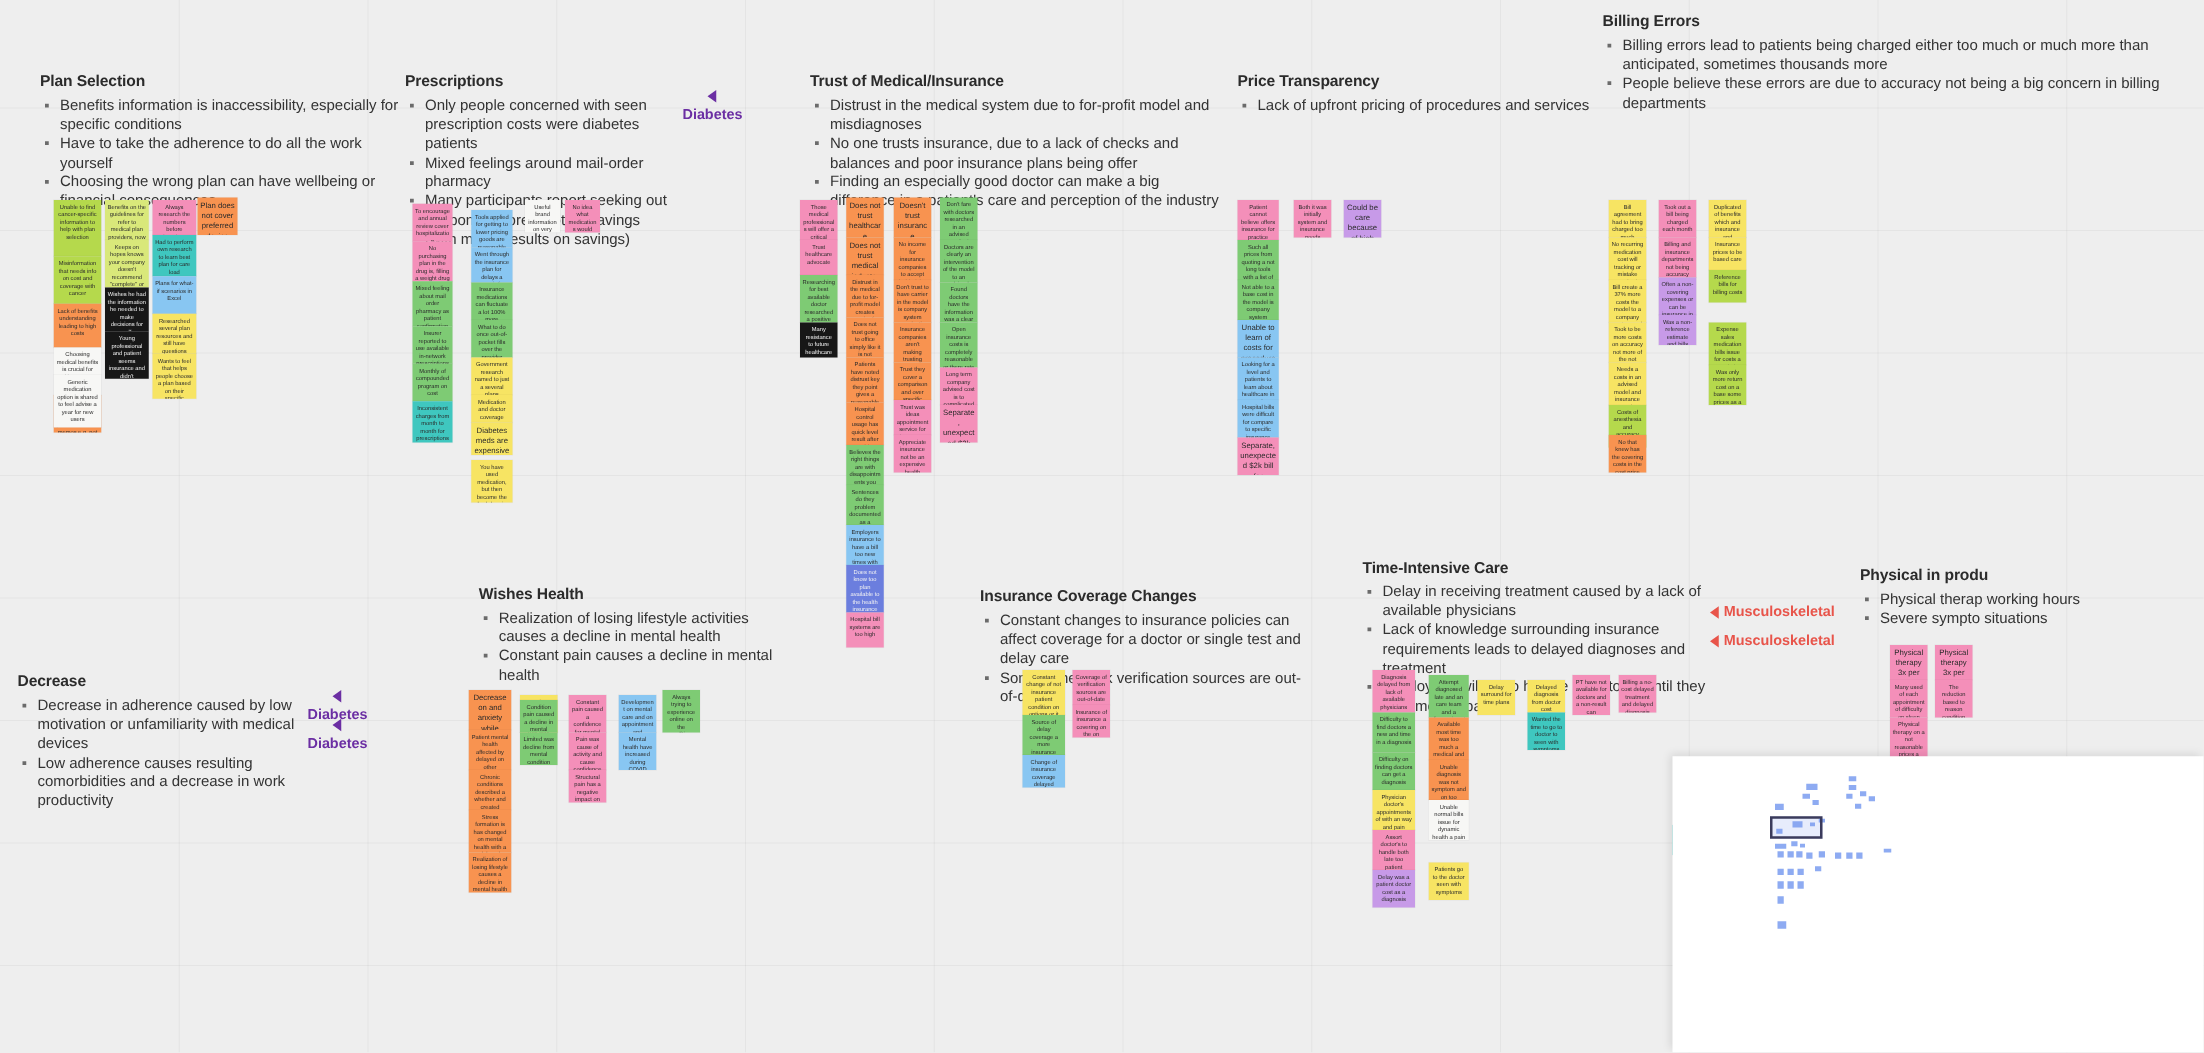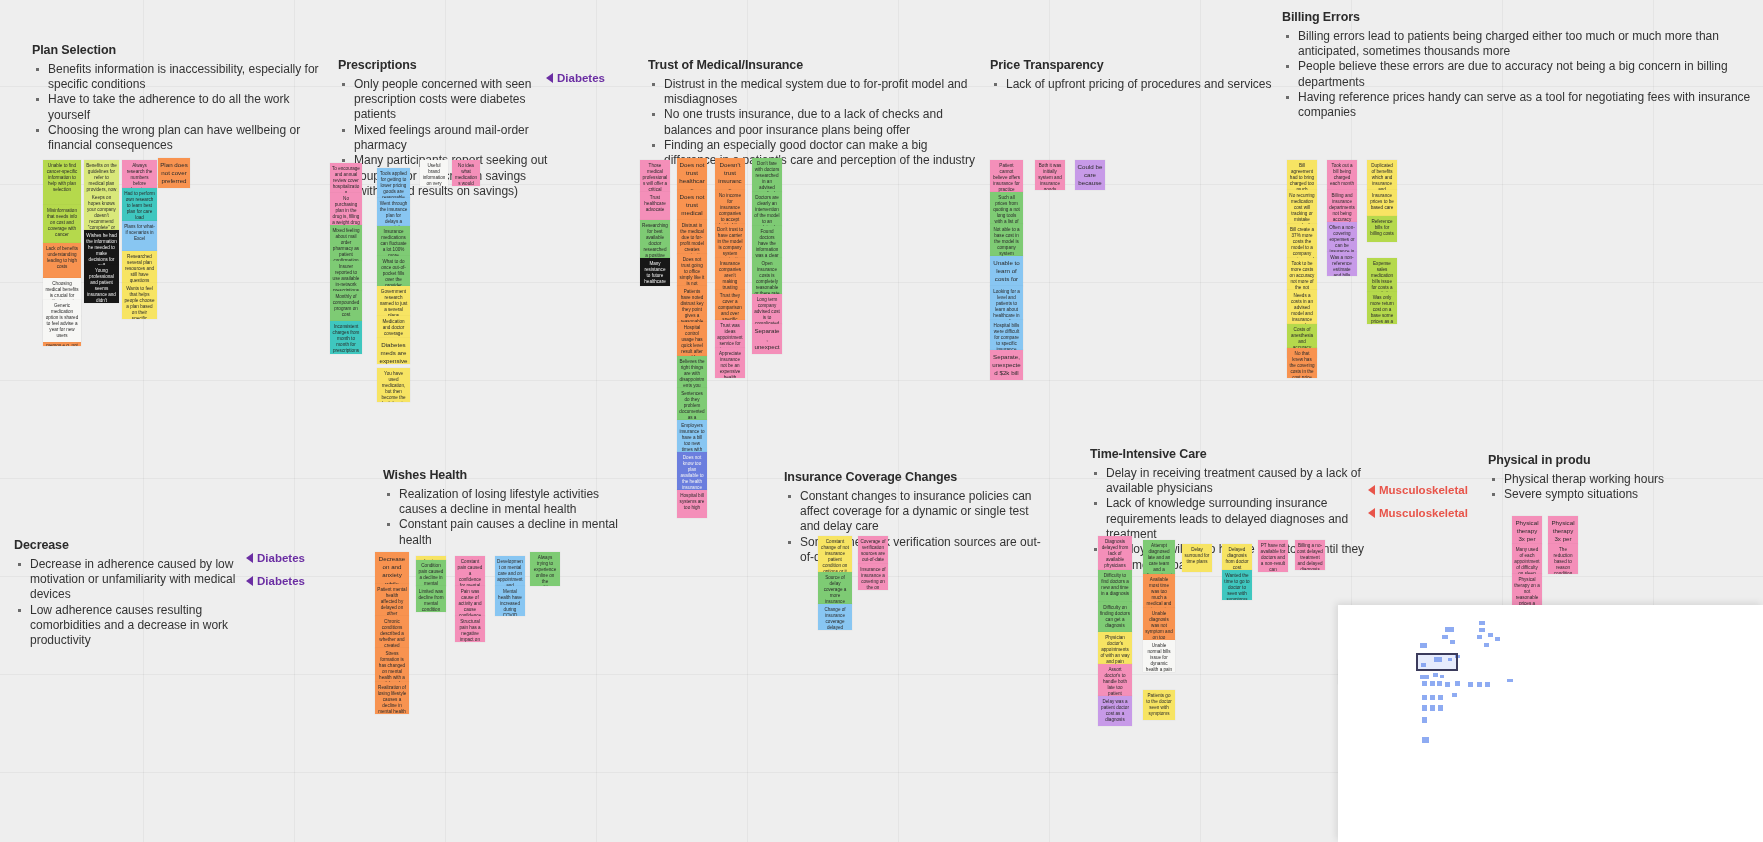--- a/index.html
+++ b/index.html
@@ -44,21 +44,21 @@
   .tag {
     position:absolute; display:flex; align-items:center; gap:4px;
     font-size:11.5px; font-weight:bold; white-space:nowrap;
   }
   .tag .tri {
     width:0; height:0;
     border-top:5px solid transparent;
     border-bottom:5px solid transparent;
     border-right:7px solid currentColor;
   }
-  .tag.diabetes { color:#6b2ea3; }
+  .tag.diabetes { color:#6b2ea3;flex-direction:column; }
   .tag.musculo  { color:#e8544a; }
 
   
   .note {
     position:absolute;
     font-size:4.6px; line-height:1.32;
     text-align:center;
     padding:3px 2px;
     color:#2a2a2a;
     overflow:hidden;
@@ -79,30 +79,30 @@
   .mm-dot { position:absolute; background:#7a9cf0; opacity:.85; }
   .mm-view {
     position:absolute; border:2px solid #3b3b5c; background:rgba(120,150,240,.18);
   }
 </style>
 </head>
 <body>
 
 <div id="canvas"></div>
 
-<div class="section" style="left:32px; top:43px; width:290px;">
+<div class="section" style="left:32px; top:58px; width:290px;">
   <div class="sec-title">Plan Selection</div>
   <ul class="sec-list">
     <li>Benefits information is inaccessibility, especially for specific conditions</li>
     <li>Have to take the adherence to do all the work yourself</li>
     <li>Choosing the wrong plan can have wellbeing or financial consequences</li>
   </ul>
 </div>
 
-<div class="section" style="left:338px; top:58px; width:215px;">
+<div class="section" style="left:324px; top:58px; width:215px;">
   <div class="sec-title">Prescriptions</div>
   <ul class="sec-list">
     <li>Only people concerned with seen prescription costs were diabetes patients</li>
     <li>Mixed feelings around mail-order pharmacy</li>
     <li>Many participants report seeking out coupons for prescription savings (with mixed results on savings)</li>
   </ul>
 </div>
 
 <div class="section" style="left:648px; top:58px; width:335px;">
   <div class="sec-title">Trust of Medical/Insurance</div>
@@ -118,36 +118,35 @@
   <ul class="sec-list">
     <li>Lack of upfront pricing of procedures and services</li>
   </ul>
 </div>
 
 <div class="section" style="left:1282px; top:10px; width:480px;">
   <div class="sec-title">Billing Errors</div>
   <ul class="sec-list">
     <li>Billing errors lead to patients being charged either too much or much more than anticipated, sometimes thousands more</li>
     <li>People believe these errors are due to accuracy not being a big concern in billing departments</li>
-    <li>Having reference prices handy can serve as a tool for negotiating fees with insurance companies</li>
   </ul>
 </div>
 
 <div class="section" style="left:383px; top:468px; width:235px;">
   <div class="sec-title">Wishes Health</div>
   <ul class="sec-list">
     <li>Realization of losing lifestyle activities causes a decline in mental health</li>
     <li>Constant pain causes a decline in mental health</li>
   </ul>
 </div>
 
 <div class="section" style="left:784px; top:470px; width:265px;">
   <div class="sec-title">Insurance Coverage Changes</div>
   <ul class="sec-list">
-    <li>Constant changes to insurance policies can affect coverage for a dynamic or single test and delay care</li>
+    <li>Constant changes to insurance policies can affect coverage for a doctor or single test and delay care</li>
     <li>Some in-network verification sources are out-of-date</li>
   </ul>
 </div>
 
 <div class="section" style="left:1090px; top:447px; width:288px;">
   <div class="sec-title">Time-Intensive Care</div>
   <ul class="sec-list">
     <li>Delay in receiving treatment caused by a lack of available physicians</li>
     <li>Lack of knowledge surrounding insurance requirements leads to delayed diagnoses and treatment</li>
     <li>Employees will try to handle symptoms until they become too painful</li>

